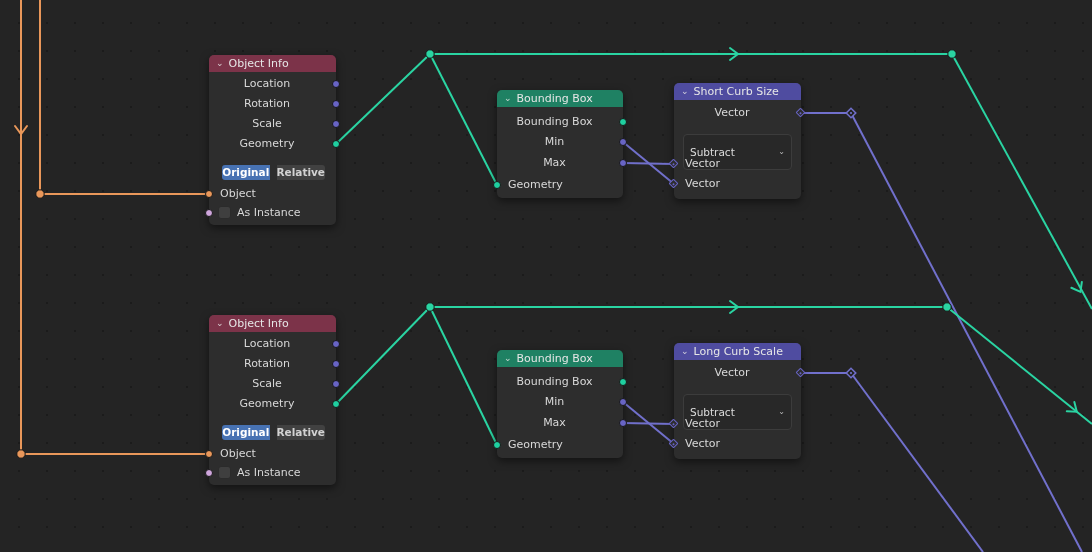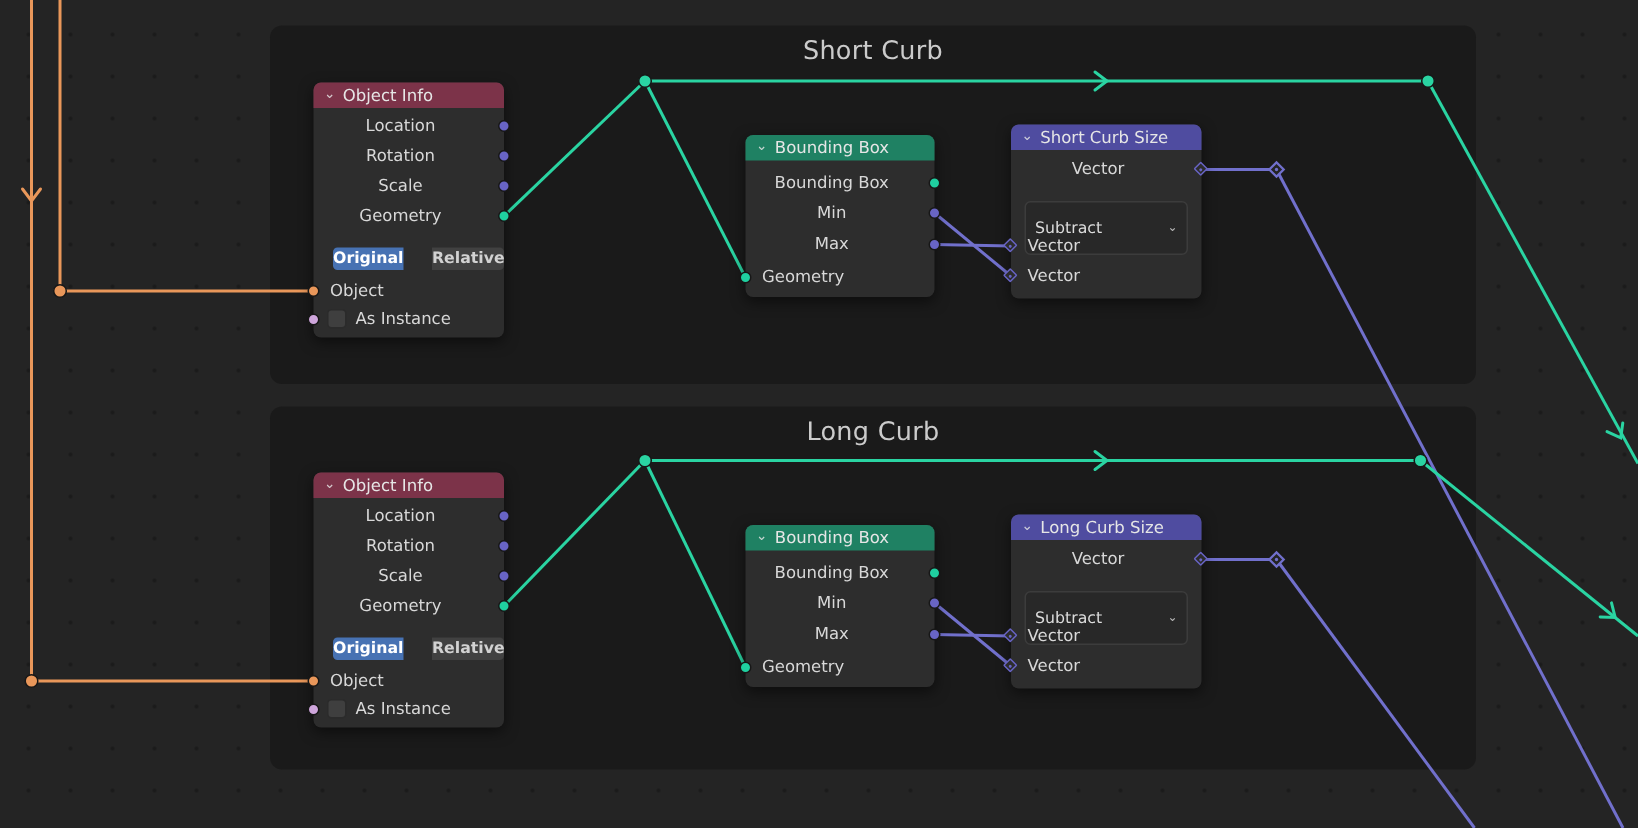--- a/index.html
+++ b/index.html
@@ -39,42 +39,36 @@
   }
   .socket.diamond::after{
     content:'';position:absolute;left:50%;top:50%;width:2px;height:2px;margin:-1px 0 0 -1px;
     border-radius:50%;background:currentColor;
   }
   .btn-row{position:absolute;display:flex;height:15px;font-weight:bold;}
   .btn{
     flex:1;text-align:center;font-size:10.5px;line-height:15px;color:#d2d2d2;
   }
   .btn.active{background:#4772b3;color:#fff;border-radius:3px 0 0 3px;}
-  .btn.inactive{background:#414141;border-radius:0 3px 3px 0;margin-left:19px;}
+  .btn.inactive{background:#414141;border-radius:0 3px 3px 0;margin-left:7px;}
   .dropdown{
     position:absolute;height:15px;background:#282828;border:1px solid #3c3c3c;
     border-radius:4px;display:flex;align-items:center;justify-content:space-between;
     padding:17px 6px;box-sizing:border-box;color:#dcdcdc;font-size:10.5px;
   }
   .dd-chev{font-size:8px;opacity:.8;margin-bottom:1px;}
   .checkbox{
     position:absolute;width:13px;height:13px;background:#3f3f3f;
     border:1px solid #2b2b2b;border-radius:3px;box-sizing:border-box;
   }
 </style>
 </head>
 <body>
 
 <div id="canvas">
-    <div class="frame" style="left: 180px; top: 17px; width: 804px; height: 239px;">
-      <span class="frame-title">Short Curb</span>
-    </div>
-    <div class="frame" style="left: 180px; top: 271px; width: 804px; height: 242px;">
-      <span class="frame-title">Long Curb</span>
-    </div>
     <svg width="1092" height="552" id="links">
       <polyline points="40,0 40,194 209,194" fill="none" stroke="#e9975a" stroke-width="2"></polyline>
       <polyline points="21,0 21,454 209,454" fill="none" stroke="#e9975a" stroke-width="2"></polyline>
       <polyline points="336,144 430,54" fill="none" stroke="#2ad4a2" stroke-width="2"></polyline>
       <polyline points="430,54 497,185" fill="none" stroke="#2ad4a2" stroke-width="2"></polyline>
       <polyline points="430,54 952,54" fill="none" stroke="#2ad4a2" stroke-width="2"></polyline>
       <polyline points="952,54 1092,309" fill="none" stroke="#2ad4a2" stroke-width="2"></polyline>
       <polyline points="623,142 674,184" fill="none" stroke="#7170cc" stroke-width="2"></polyline>
       <polyline points="623,163 674,164" fill="none" stroke="#7170cc" stroke-width="2"></polyline>
       <polyline points="801,113 851,113" fill="none" stroke="#7170cc" stroke-width="2"></polyline>
@@ -189,21 +183,21 @@
       <div class="row out-label" style="top: 44px;"><span>Min</span></div>
       <span class="socket" style="left: 122px; top: 48px; background: rgb(104, 100, 197);"></span>
       <div class="row out-label" style="top: 65px;"><span>Max</span></div>
       <span class="socket" style="left: 122px; top: 69px; background: rgb(104, 100, 197);"></span>
       <div class="row in-label" style="top: 87px;"><span>Geometry</span></div>
       <span class="socket" style="left: -4px; top: 91px; background: rgb(31, 208, 160);"></span>
     </div>
     <div class="node" style="left: 674px; top: 343px; width: 127px; height: 116px;">
       <div class="node-header" style="background: rgb(79, 76, 160);">
         <span class="chev">⌄</span>
-        <span class="node-title">Long Curb Size</span>
+        <span class="node-title">Long Curb Scale</span>
       </div>
       <div class="row out-label" style="top: 22px;"><span>Vector</span></div>
       <span class="socket diamond" style="left: 123px; top: 26px; border-color: rgb(104, 100, 197); color: rgb(104, 100, 197);"></span>
       <div class="dropdown" style="left: 9px; top: 50.5px; width: 109px;">
         <span>Subtract</span>
         <span class="dd-chev">⌄</span>
       </div>
       <div class="row in-label" style="top: 73px;"><span>Vector</span></div>
       <span class="socket diamond" style="left: -4px; top: 77px; border-color: rgb(104, 100, 197); color: rgb(104, 100, 197);"></span>
       <div class="row in-label" style="top: 93px;"><span>Vector</span></div>

